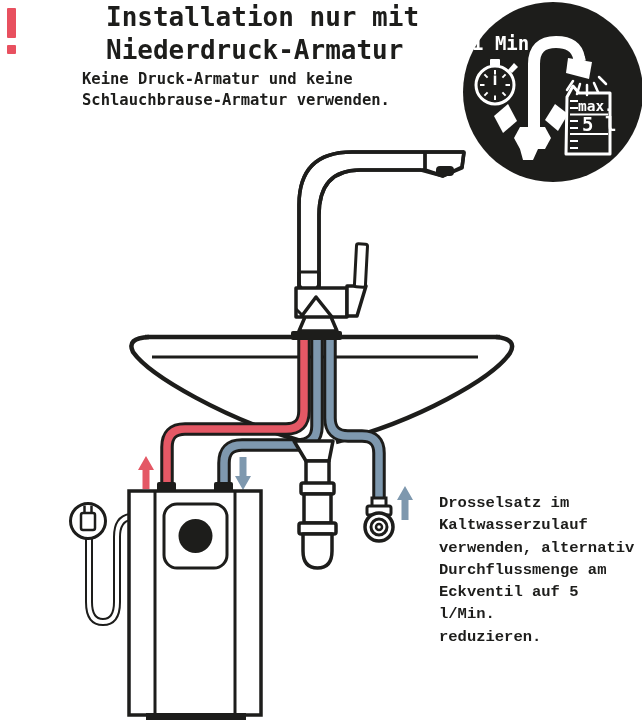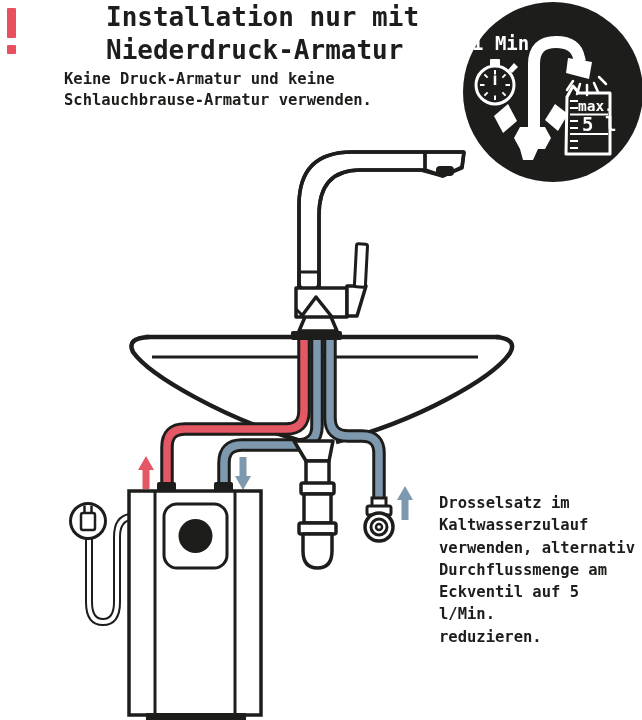--- a/index.html
+++ b/index.html
@@ -6,24 +6,24 @@
   .page{position:relative;width:642px;height:720px;background:#ffffff;overflow:hidden;
         font-family:"DejaVu Sans Mono","Liberation Mono",monospace;color:#1d1d1b;}
   .layer{position:absolute;left:0;top:0;}
   .sr{position:absolute;width:1px;height:1px;overflow:hidden;clip:rect(0 0 0 0);white-space:nowrap;}
   
   .warn{position:absolute;left:6px;top:8px;width:12px;height:50px;}
   .warn .bar{position:absolute;left:1px;top:0;width:9px;height:30px;background:#e8505f;border-radius:1px;}
   .warn .dot{position:absolute;left:1px;top:37px;width:9px;height:9px;background:#e8505f;border-radius:1px;}
   .title{position:absolute;left:74px;top:1px;font-size:26px;line-height:33px;font-weight:bold;
          white-space:pre-line;letter-spacing:0;margin-left:32px;}
-  .subtitle{position:absolute;left:64px;top:69px;font-size:15.5px;line-height:20.5px;font-weight:bold;
+  .subtitle{position:absolute;left:82px;top:69px;font-size:15.5px;line-height:20.5px;font-weight:bold;
          white-space:pre-line;}
   .annotation{position:absolute;left:439px;top:492px;font-size:15.5px;line-height:22.3px;font-weight:bold;
-         white-space:pre-line;}
+         white-space:pre-line;font-family:Liberation Mono, monospace;}
   svg text{font-family:"DejaVu Sans Mono","Liberation Mono",monospace;}
 </style>
 </head>
 <body>
 
 <div class="page">
 
   <svg class="layer" width="642" height="720" viewBox="0 0 642 720">
 
     <g stroke="#1d1d1b" fill="none">

